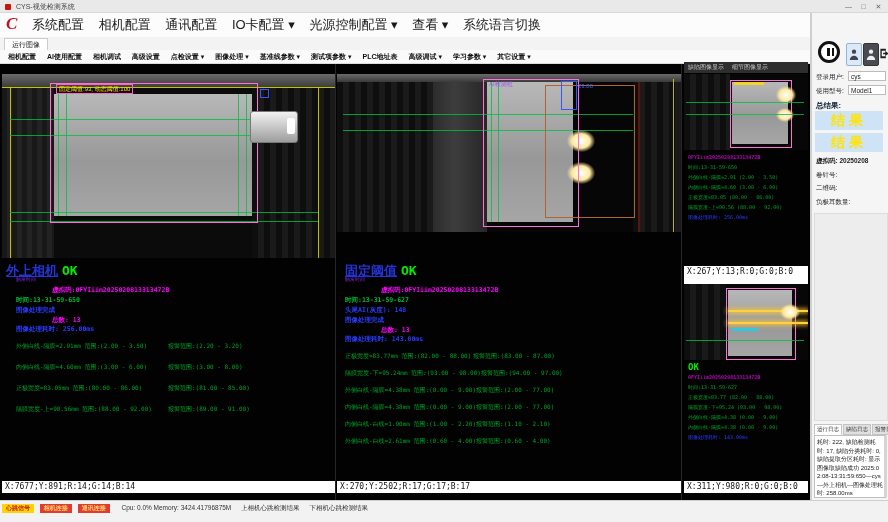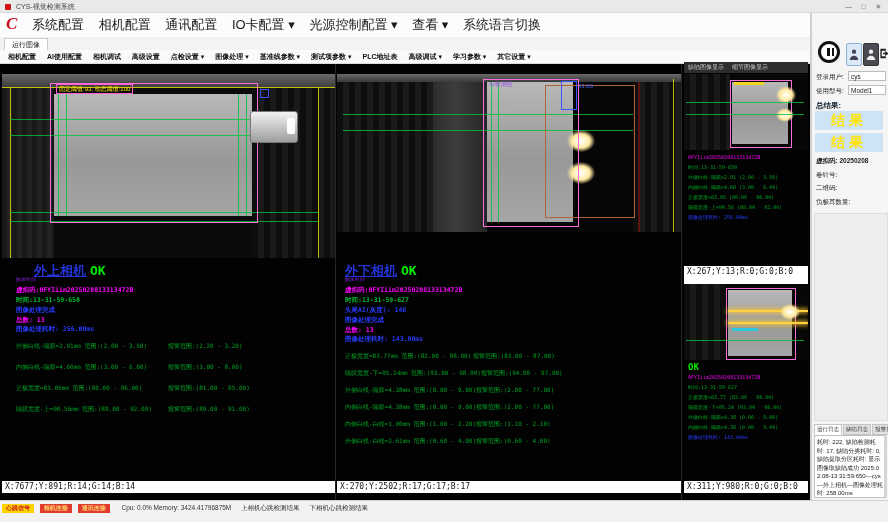--- a/index.html
+++ b/index.html
@@ -41,21 +41,21 @@
   .glowline{background:#ffd040;box-shadow:0 0 5px 1px #ffc830;}
   .connector{background:linear-gradient(180deg,#f2f2f2,#9d9d9d);border-radius:3px;border:1px solid #777;}
   .ovl-label{font-size:6px;color:#ffe400;white-space:nowrap;border:1px solid #ff5fd0;padding:0 2px;line-height:8px;}
   .ai-label{font-size:6px;color:#a055e8;white-space:nowrap;line-height:7px;}
   .bluetxt{font-size:6px;color:#4060ff;white-space:nowrap;line-height:7px;}
   
   .tb{color:#00aa22;font-family:"DejaVu Sans Mono","Liberation Mono",monospace;}
   .cam-title{font-size:13px;font-weight:bold;color:#2333d6;text-decoration:underline;white-space:nowrap;}
   .cam-ok{font-size:13px;font-weight:bold;color:#00ee00;text-decoration:none;margin-left:4px;}
   .tiny-purple{font-size:5px;color:#7a22cc;}
-  .l-mag{font-size:6.5px;font-weight:bold;color:#ff00ff;white-space:nowrap;}
+  .l-mag{font-size:6.5px;font-weight:bold;color:#ff00ff;white-space:nowrap;margin-left:36px;}
   .l-grn{font-size:6.5px;font-weight:bold;color:#00bb33;white-space:nowrap;}
   .l-blu{font-size:6.5px;font-weight:bold;color:#2a3cff;white-space:nowrap;}
   .mrow{position:absolute;left:0;width:100%;display:flex;font-size:6px;color:#00a425;white-space:nowrap;}
   .mrow .m1{flex:0 0 152px;}
   .coordbar{background:#fff;color:#111;font-family:"DejaVu Sans Mono","Liberation Mono",monospace;
             font-size:8px;line-height:12px;padding-left:3px;box-sizing:border-box;}
   .defect-tabs{font-size:6px;color:#c8c8c8;background:#2e2e2e;line-height:11px;padding-left:4px;box-sizing:border-box;white-space:nowrap;}
   .defect-tabs span{margin-right:8px;}
   .thumb-lines{font-family:"DejaVu Sans Mono","Liberation Mono",monospace;font-size:5px;line-height:10px;color:#00a425;white-space:nowrap;}
   .thumb-lines .ln0{color:#ff00ff;}
@@ -172,21 +172,21 @@
   <div class="abs glow" style="left:230px;top:56px;width:28px;height:22px;"></div>
   <div class="abs glow" style="left:230px;top:88px;width:28px;height:22px;"></div>
   <div class="abs orangerect" style="left:208px;top:11px;width:88px;height:131px;"></div>
   <div class="abs pinkrect" style="left:146px;top:5px;width:94px;height:146px;"></div>
   <div class="abs ai-label" style="left:152px;top:7px;">AI检测框</div>
   <div class="abs bluerect" style="left:224px;top:7px;width:14px;height:27px;"></div>
   <div class="abs bluetxt" style="left:241px;top:9px;">23.80</div>
 </div>
 
 <div class="abs tb" style="left:2px;top:258px;width:333px;height:196px;padding-left:14px;box-sizing:border-box;">
-  <div class="abs" style="left:32px;top:2px;">
+  <div class="abs" style="left:4px;top:2px;">
     <span class="cam-title">外上相机</span><span class="cam-ok">OK</span>
   </div>
   <div class="abs tiny-purple" style="left:14px;top:18px;">触发时间</div>
   <div class="abs l-mag" style="left:14px;top:28px;">虚拟码:0FYIiim2025020813313472B</div>
   <div class="abs l-grn" style="left:14px;top:38px;">时间:13-31-59-650</div>
   <div class="abs l-blu" style="left:14px;top:48px;">图像处理完成</div>
   <div class="abs l-mag" style="left:14px;top:58px;">总数: 13</div>
   <div class="abs l-blu" style="left:14px;top:67px;">图像处理耗时: 256.00ms</div>
   <div class="mrow" style="top:84px;padding-left:14px;">
       <span class="m1">外侧白线-隔膜=2.91mm 范围:(2.00 - 3.50)</span>
@@ -202,21 +202,21 @@
     </div>
   <div class="mrow" style="top:147px;padding-left:14px;">
       <span class="m1">隔膜宽度-上=90.56mm 范围:(88.00 - 92.00)</span>
       <span>报警范围:(89.00 - 91.00)</span>
     </div>
 </div>
 <div class="abs coordbar" style="left:2px;top:481px;width:333px;height:12px;">X:7677;Y:891;R:14;G:14;B:14</div>
 
 <div class="abs tb" style="left:337px;top:258px;width:344px;height:196px;">
   <div class="abs" style="left:8px;top:2px;">
-    <span class="cam-title">外下相机</span><span class="cam-ok">OK</span>
+    <span class="cam-title">固定阈值</span><span class="cam-ok">OK</span>
   </div>
   <div class="abs tiny-purple" style="left:8px;top:18px;">触发时间</div>
   <div class="abs l-mag" style="left:8px;top:28px;">虚拟码:0FYIiim2025020813313472B</div>
   <div class="abs l-grn" style="left:8px;top:38px;">时间:13-31-59-627</div>
   <div class="abs l-blu" style="left:8px;top:48px;">头尾AI(灰度): 148</div>
   <div class="abs l-blu" style="left:8px;top:58px;">图像处理完成</div>
   <div class="abs l-mag" style="left:8px;top:68px;">总数: 13</div>
   <div class="abs l-blu" style="left:8px;top:77px;">图像处理耗时: 143.00ms</div>
   <div class="mrow" style="top:94px;padding-left:8px;">
       <span class="m1" style="flex-basis:128px;">正极宽度=83.77mm 范围:(82.00 - 88.00)</span>

